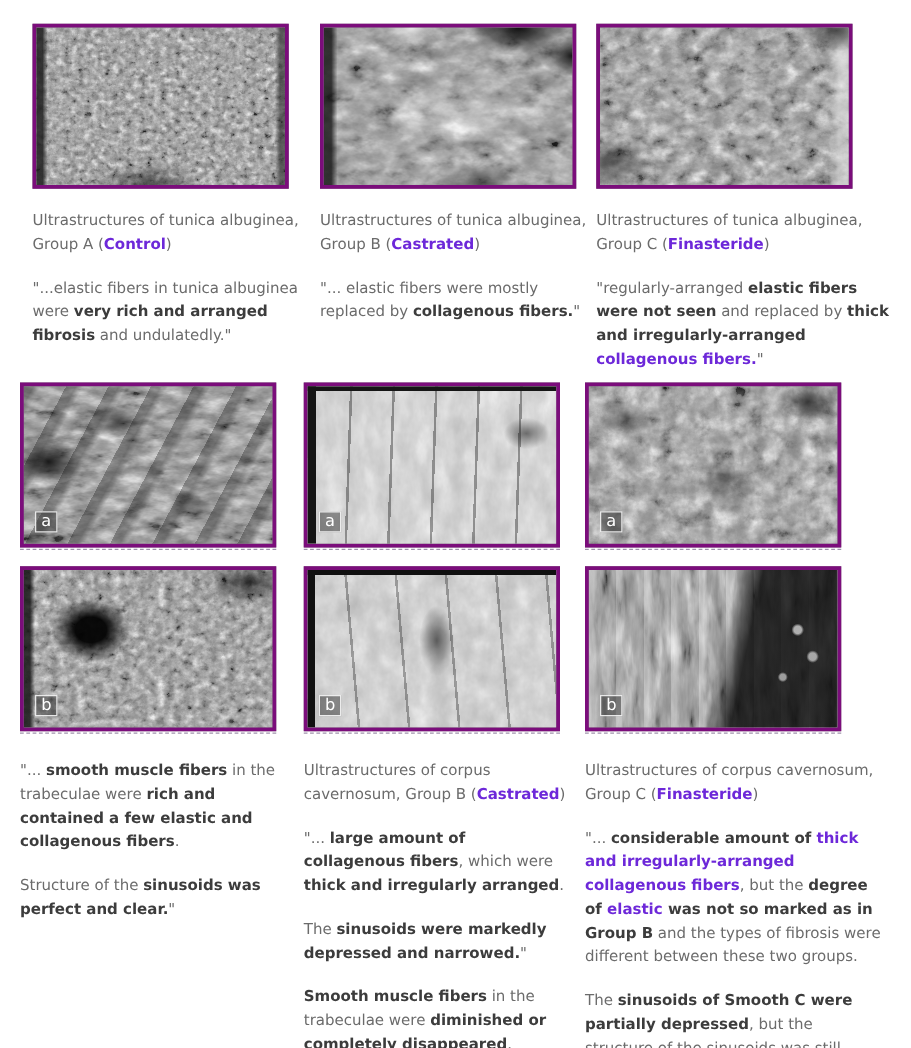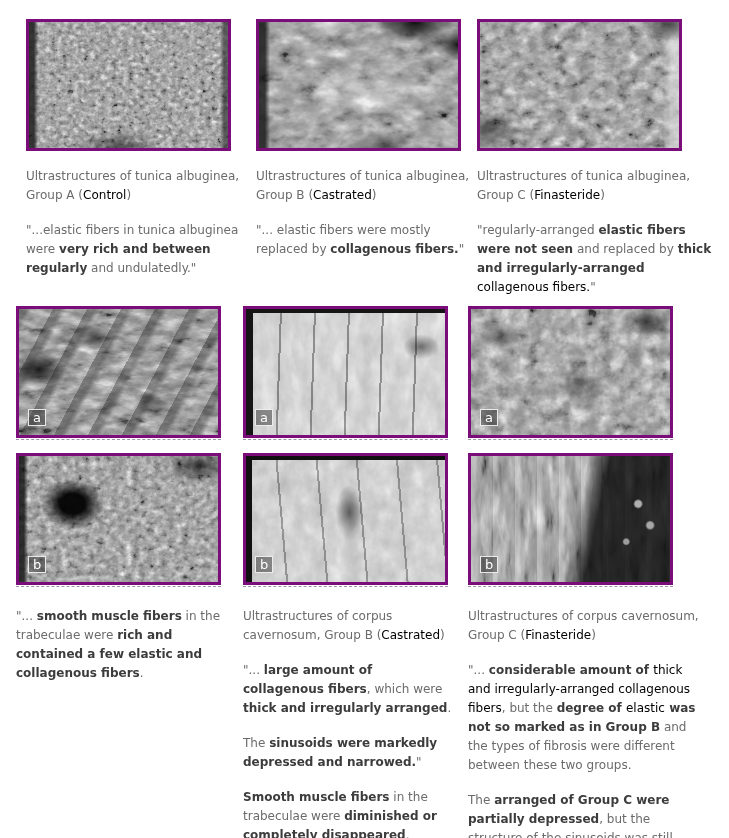--- a/index.html
+++ b/index.html
@@ -26,21 +26,21 @@
   .plate{
     position:absolute;left:9px;bottom:9px;
     font-size:13px;line-height:15px;color:#ffffff;
     background:rgba(45,45,45,.5);border:1px solid rgba(255,255,255,.85);
     padding:0 4px;
   }
   .caption{padding-right:12px}
   .sec.top .caption{margin-top:12px;padding-right:4px}
   .caption p{margin:16px 0 9px;white-space:pre-wrap}
   .run-b{font-weight:bold;color:#3c3c3c}
-  .run-r{font-weight:normal;color:#000000}
+  .run-r{font-weight:bold;color:#6d28d9}
 
   
   .ov1{background:
     linear-gradient(90deg,rgba(30,30,30,.85) 0 5px,rgba(30,30,30,0) 9px),
     linear-gradient(270deg,rgba(40,40,40,.6) 0 4px,rgba(40,40,40,0) 8px),
     radial-gradient(ellipse 60px 26px at 45% 100%,rgba(0,0,0,.55),rgba(0,0,0,0) 70%)}
   .ov2{background:
     radial-gradient(ellipse 55px 30px at 78% 0%,rgba(5,5,5,.95),rgba(5,5,5,0) 75%),
     radial-gradient(ellipse 35px 22px at 100% 18%,rgba(5,5,5,.9),rgba(5,5,5,0) 75%),
     radial-gradient(ellipse 30px 16px at 35% 0%,rgba(245,245,245,.8),rgba(245,245,245,0) 70%),
@@ -104,21 +104,21 @@
                 </feComponentTransfer>
             </filter>
             <rect width="199" height="126" filter="url(#f1)"></rect>
           </svg>
           <div class="ov ov1"></div>
         </figure>
       </div>
       <div class="caption">
         <p class="h"><span>Ultrastructures of tunica albuginea,
 Group A (</span><span class="run-r">Control</span><span>)</span></p>
-        <p><span>"...elastic fibers in tunica albuginea were </span><span class="run-b">very rich and between regularly</span><span> and undulatedly."</span></p>
+        <p><span>"...elastic fibers in tunica albuginea were </span><span class="run-b">very rich and arranged fibrosis</span><span> and undulatedly."</span></p>
       </div>
     </div>
 
     <div class="col">
       <div class="imgwrap">
         <figure class="micro">
           <svg width="199" height="126" xmlns="http://www.w3.org/2000/svg">
             <filter id="f2" x="0" y="0" width="100%" height="100%">
               <feTurbulence type="fractalNoise" baseFrequency="0.05 0.08" numOctaves="4" seed="12" stitchTiles="stitch"></feTurbulence>
               <feColorMatrix type="saturate" values="0"></feColorMatrix>
@@ -200,20 +200,21 @@
                 </feComponentTransfer>
             </filter>
             <rect width="199" height="126" filter="url(#f7)"></rect>
           </svg>
           <div class="ov ov7"></div>
           <span class="plate">b</span>
         </figure>
       </div>
       <div class="caption">
         <p><span>"... </span><span class="run-b">smooth muscle fibers</span><span> in the trabeculae were </span><span class="run-b">rich and contained a few elastic and collagenous fibers</span><span>.</span></p>
+        <p><span>Structure of the </span><span class="run-b">sinusoids was perfect and clear.</span><span>"</span></p>
       </div>
     </div>
 
     <div class="col">
       <div class="imgwrap dashed rowa">
         <figure class="micro">
           <svg width="199" height="126" xmlns="http://www.w3.org/2000/svg">
             <filter id="f5" x="0" y="0" width="100%" height="100%">
               <feTurbulence type="fractalNoise" baseFrequency="0.07 0.04" numOctaves="4" seed="43" stitchTiles="stitch"></feTurbulence>
               <feColorMatrix type="saturate" values="0"></feColorMatrix>
@@ -289,18 +290,18 @@
             <rect width="199" height="126" filter="url(#f9)"></rect>
           </svg>
           <div class="ov ov9"></div>
           <span class="plate">b</span>
         </figure>
       </div>
       <div class="caption">
         <p class="h"><span>Ultrastructures of corpus cavernosum,
 Group C (</span><span class="run-r">Finasteride</span><span>)</span></p>
         <p><span>"... </span><span class="run-b">considerable amount of </span><span class="run-r">thick and irregularly-arranged collagenous fibers</span><span>, but the </span><span class="run-b">degree of </span><span class="run-r">elastic</span><span class="run-b"> was not so marked as in Group B</span><span> and the types of fibrosis were different between these two groups.</span></p>
-        <p><span>The </span><span class="run-b">arranged of Group C were partially depressed</span><span>, but the structure of the sinusoids was still retained."</span></p>
+        <p><span>The </span><span class="run-b">sinusoids of Smooth C were partially depressed</span><span>, but the structure of the sinusoids was still retained."</span></p>
       </div>
     </div>
   </section>
 
 </div>
 
 </body></html>

